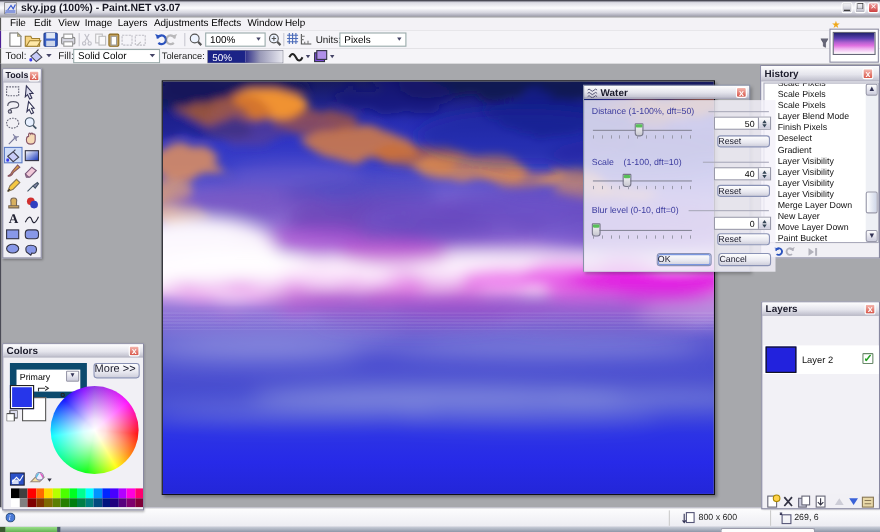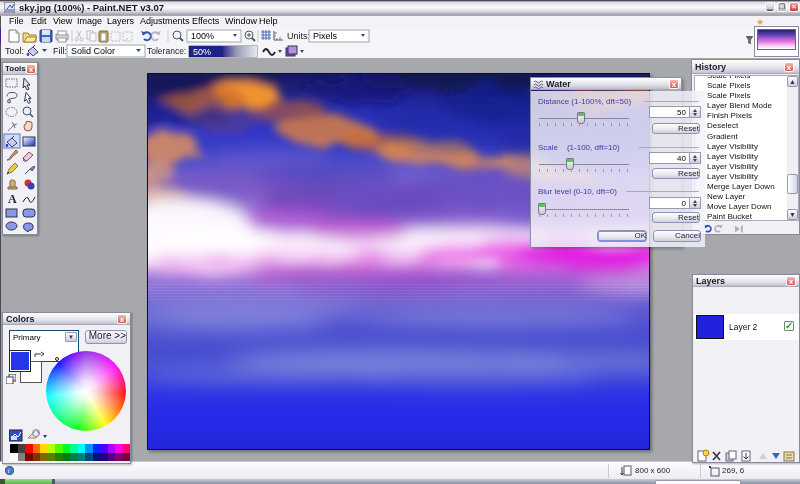--- a/index.html
+++ b/index.html
@@ -43,21 +43,21 @@
 
 
 #statusbar { left:0; top:461px; width:800px; height:18px; background:linear-gradient(#fdfdfe,#ececf2); border-top:1px solid #c5c5d0; font-size:9px; color:#222; }
 #taskbar { left:0; top:479px; width:800px; height:5px; background:#8a92a4; }
 
 
 .chk { position:absolute; width:10px; height:10px; background:#fff; border:1px solid #6a8a6a; border-radius:1px; }
 .chk:after { content:"✓"; position:absolute; left:0px; top:-2px; color:#21a121; font-size:10px; font-weight:bold; }
 
 
-.xpbtn { position:absolute; background:linear-gradient(#fefefe,#e8e8f0 60%,#cfcfdc); border:1px solid #8a92b5; border-radius:3px; font-size:8px; color:#1a1a2a; text-align:right; line-height:10px; }
+.xpbtn { position:absolute; background:linear-gradient(#fefefe,#e8e8f0 60%,#cfcfdc); border:1px solid #8a92b5; border-radius:3px; font-size:8px; color:#1a1a2a; text-align:left; line-height:10px; }
 
 
 .sliderthumb { position:absolute; width:8px; height:12px; background:linear-gradient(#f8f8f8,#c8c8d0); border:1px solid #778; border-radius:1px 1px 3px 3px; }
 .sliderthumb:before { content:""; position:absolute; left:0; top:0; width:6px; height:3px; background:#58c058; border-radius:1px; }
 .ticks { position:absolute; height:3px; background-image:repeating-linear-gradient(90deg, #99a 0 1px, transparent 1px 8px); }
 .spinbox { position:absolute; width:52px; height:12px; background:#fff; border:1px solid #99a; font-size:8px; }
 .spinbox span { position:absolute; right:14px; top:1px; }
 .spinbox i { position:absolute; right:0; top:0; width:11px; height:10px; background:linear-gradient(#fdfdfe,#ccd); border-left:1px solid #99a; }
 .spinbox i:before { content:""; position:absolute; left:2.5px; top:1.5px; border-left:2.5px solid transparent; border-right:2.5px solid transparent; border-bottom:3px solid #345; }
 .spinbox i:after { content:""; position:absolute; left:2.5px; bottom:1.5px; border-left:2.5px solid transparent; border-right:2.5px solid transparent; border-top:3px solid #345; }
@@ -525,21 +525,21 @@
       </div>
     <div class="xpbtn" style="left:121px; top:121px; width:48px; height:11px;">Reset</div>
 
     <div class="xpbtn" style="left:66px; top:139px; width:50px; height:12px; box-shadow:inset 0 0 0 1px #7a96df;">OK</div>
     <div class="xpbtn" style="left:122px; top:139px; width:48px; height:12px;">Cancel</div>
   </div>
 </div>
 
 <div class="panel" style="left:2px; top:312px; width:129px; height:152px;">
   <div class="ptitle">Colors<div class="pclose" style="right:3px;">x</div></div>
-  <div style="position:absolute; left:6px; top:17px; width:70px; height:32px; background:#fff; border:1px solid #0c4a6e; font-size:8px; color:#000; padding:2px 0 0 3px;">Primary
+  <div style="position:absolute; left:6px; top:17px; width:70px; height:32px; background:#fff; border:6px solid #0c4a6e; font-size:8px; color:#000; padding:2px 0 0 3px;">Primary
     <div style="position:absolute; right:1px; top:1px; width:12px; height:10px; background:linear-gradient(#fdfdfe,#ccd); border:1px solid #99a; border-radius:1px; font-size:6px; text-align:center; line-height:9px; color:#335;">▼</div>
   </div>
   <div class="xpbtn" style="left:82px; top:17px; width:42px; height:14px; font-size:10px;">More &gt;&gt;</div>
 
   <div style="position:absolute; left:17px; top:48px; width:22px; height:22px; background:#fff; border:1px solid #555;"></div>
   <div style="position:absolute; left:6px; top:37px; width:22px; height:22px; background:#2636ea; border:1px solid #222; box-shadow:inset 0 0 0 1px #fff;"></div>
   <div style="position:absolute; left:30px; top:36px; width:12px; height:12px;">
     <svg width="12" height="12" viewBox="0 0 12 12">
         <path d="M2,6 v-3 h6 M8,1 l3,2 -3,2" fill="none" stroke="#333"></path>
       </svg>

